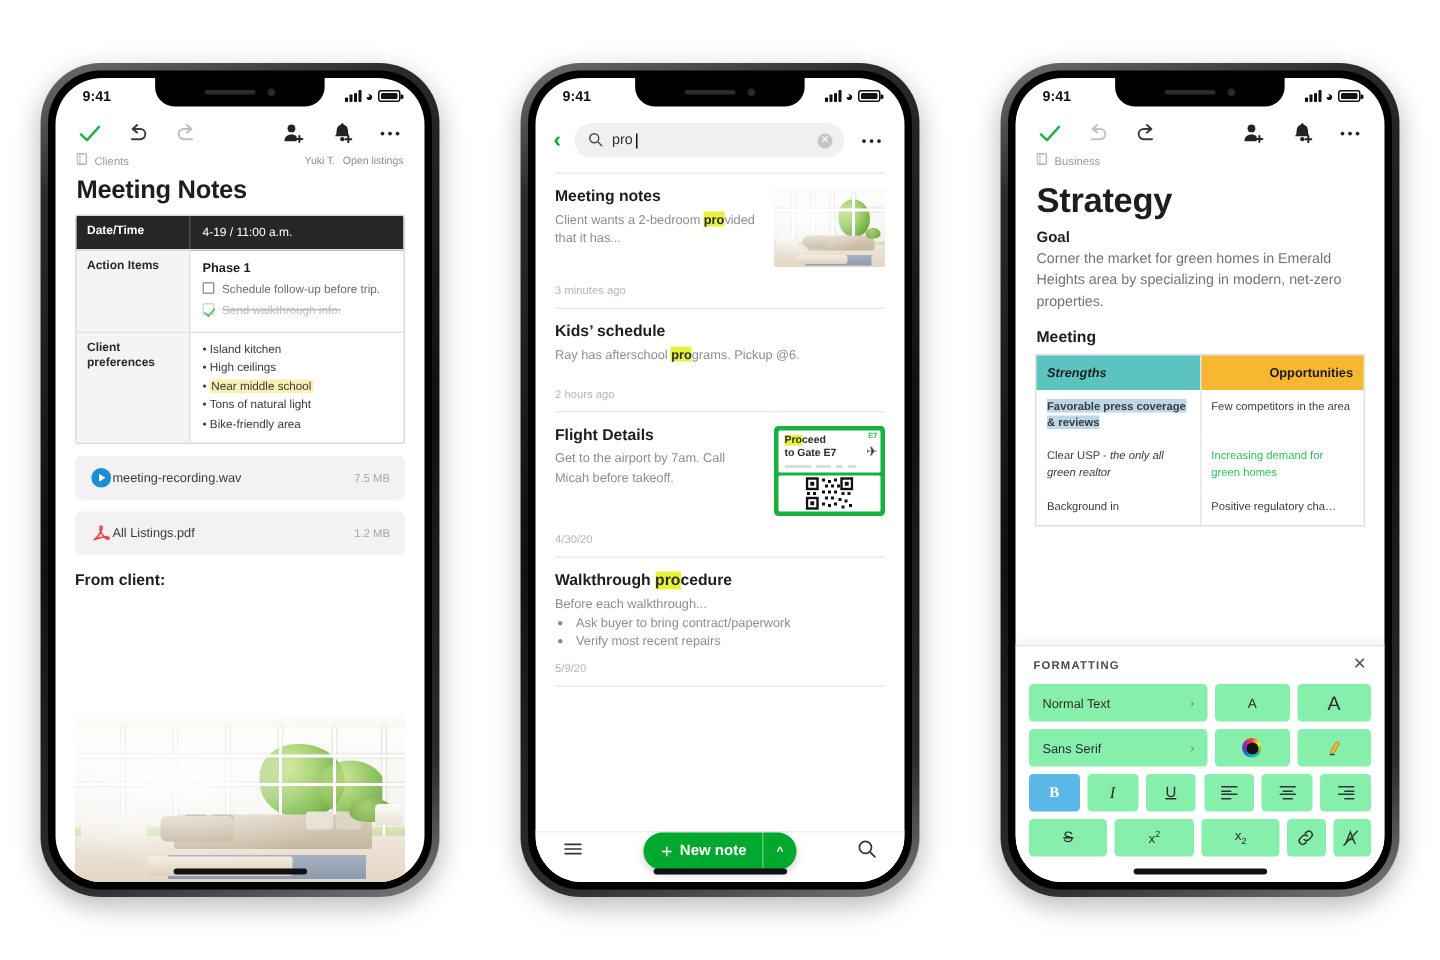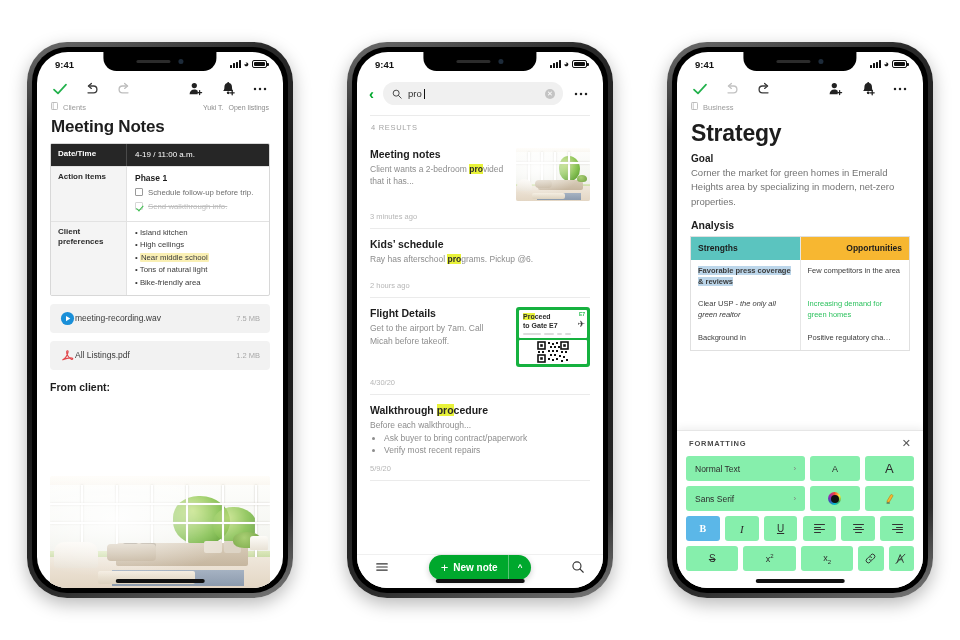--- a/index.html
+++ b/index.html
@@ -486,21 +486,20 @@
           <span class="tb-ico">
             <svg width="16" height="16" viewBox="0 0 16 16">
                 <circle cx="3" cy="8" r="1.25" fill="#222"></circle>
                 <circle cx="8" cy="8" r="1.25" fill="#222"></circle>
                 <circle cx="13" cy="8" r="1.25" fill="#222"></circle>
               </svg>
           </span>
         </div>
         <div class="divider"></div>
 
-        <div class="results-label" style="padding-top:7px;">4 RESULTS</div>
 
         <div class="res">
           <div class="res-main">
             <div class="res-title">Meeting notes</div>
             <div class="res-snip"><span>Client wants a 2-bedroom </span><span class="hl-lime">pro</span><span>vided that it has...</span></div>
           </div>
           <div class="thumb">
             <div class="room">
               <div class="ceil"></div>
                 <div class="winwall"></div>
@@ -703,25 +702,25 @@
               </svg>
           </span>
           <span>Business</span>
         </div>
 
         <div class="note-title big">Strategy</div>
 
         <div class="sec-h">Goal</div>
         <div class="sec-p">Corner the market for green homes in Emerald Heights area by specializing in modern, net-zero properties.</div>
 
-        <div class="sec-h2">Analysis</div>
+        <div class="sec-h2">Meeting</div>
 
         <div class="atable">
           <div class="atr head">
-            <div class="atd" style="background:#5bc4bf;">Strengths</div>
+            <div class="atd" style="background:#5bc4bf;font-style:italic;">Strengths</div>
             <div class="atd" style="background:#f7b731;text-align:right;">Opportunities</div>
           </div>
           <div class="atr">
             <div class="atd"><span class="sel" style="font-weight:bold;">Favorable press coverage &amp; reviews</span><span class="cur"></span></div>
             <div class="atd">Few competitors in the area</div>
           </div>
           <div class="atr">
             <div class="atd"><span>Clear USP - </span><em>the only all green realtor</em></div>
             <div class="atd" style="color:#2ec25f;">Increasing demand for green homes</div>
           </div>

